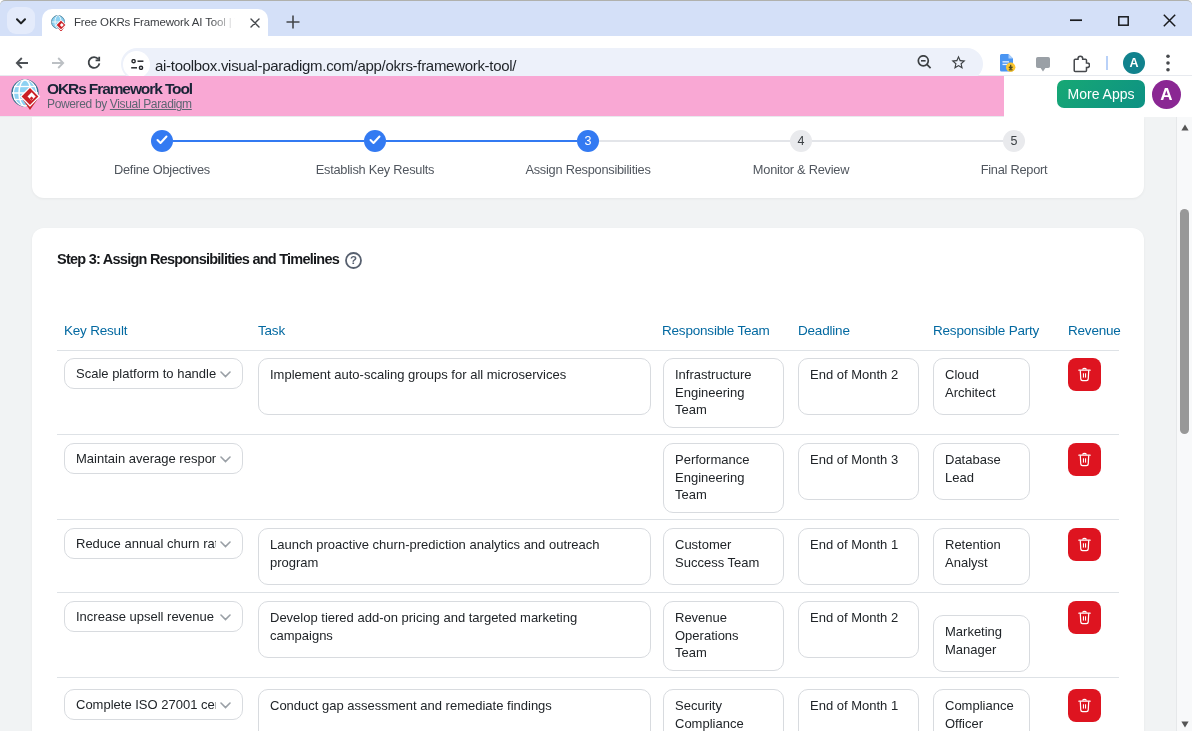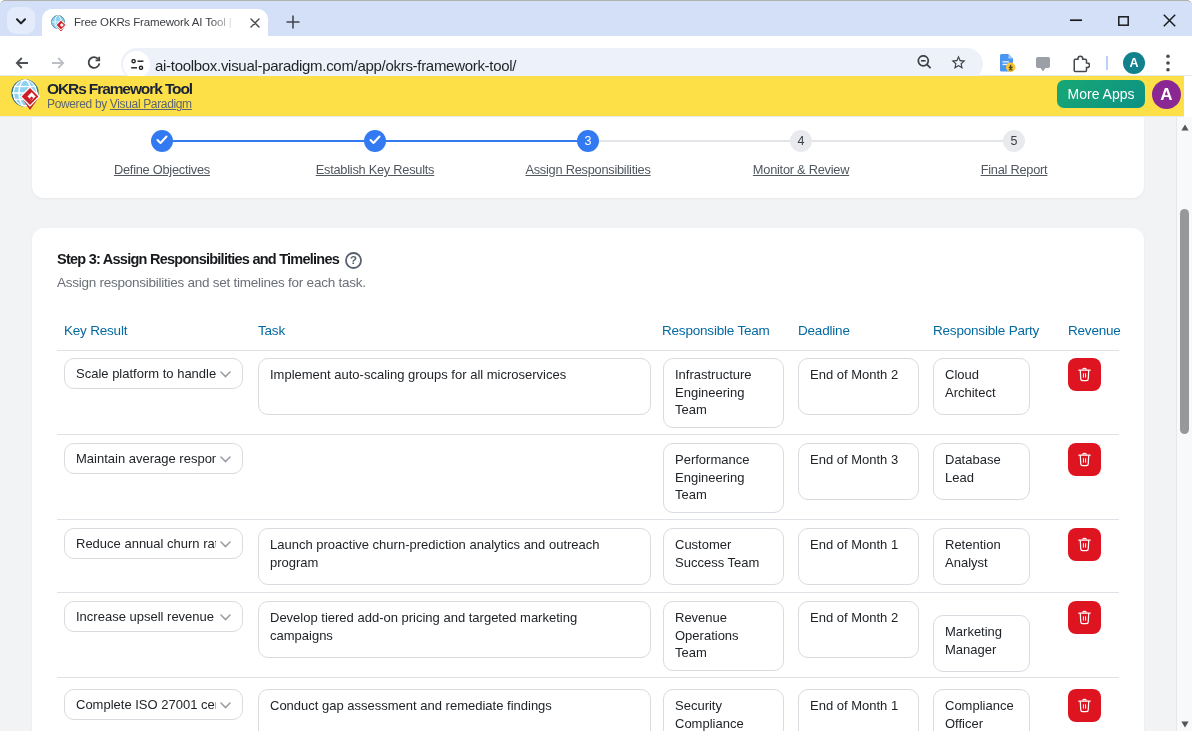--- a/index.html
+++ b/index.html
@@ -11,41 +11,41 @@
 #tab { position:absolute; left:42px; top:8px; width:226px; height:28px; background:#fff; border-radius:10px 10px 0 0; }
 #tabtitle { position:absolute; left:32px; top:7px; width:168px; height:16px; font-size:11.5px; color:#3b3e42; white-space:nowrap; overflow:hidden; letter-spacing:-0.15px; }
 #tabfade { position:absolute; left:168px; top:2px; width:34px; height:24px; background:linear-gradient(90deg, rgba(255,255,255,0), #fff 75%); }
 
 
 #toolbar { position:relative; width:1192px; height:40px; background:#fff; border-bottom:1px solid #e7eaef; }
 #omnibox { position:absolute; left:121px; top:12px; width:862px; height:32px; border-radius:16px; background:#edf1fa; }
 #urltext { position:absolute; left:34px; top:9px; font-size:15px; color:#1f2328; letter-spacing:-0.3px; }
 
 
-#appheader { position:relative; width:1184px; height:41px; background:#fde047; border-bottom:1px solid #e8eaee; }
+#appheader { position:relative; width:1004px; height:41px; background:#f9a8d4; border-bottom:1px solid #e8eaee; }
 #apptitle { position:absolute; left:47px; top:3.5px; font-size:15.5px; font-weight:bold; color:#1b2437; letter-spacing:-1.1px; }
 #appsub { position:absolute; left:47px; top:21px; font-size:12px; color:#5d6572; letter-spacing:-0.35px; }
 #moreapps { position:absolute; left:1057px; top:4px; width:88px; height:28px; border-radius:7px; background:linear-gradient(135deg,#17a874,#0d9184); color:#fff; font-size:14px; text-align:center; line-height:28px; }
 #hdravatar { position:absolute; left:1152px; top:4px; width:29px; height:29px; border-radius:50%; background:#8a2793; color:#fff; font-size:17px; font-weight:bold; text-align:center; line-height:29px; }
 
 
 #content { position:relative; width:1192px; height:614px; background:#f1f3f4; overflow:hidden; }
 .card { position:absolute; left:32px; width:1112px; background:#fff; box-shadow:0 1px 3px rgba(0,0,0,0.05); }
 #steppercard { top:0; height:81px; border-radius:0 0 12px 12px; }
 #maincard { top:111px; height:520px; border-radius:12px; }
 
 
 .scircle { position:absolute; top:12.5px; width:22px; height:22px; border-radius:50%; text-align:center; }
 .scircle.on { background:#337af2; color:#fff; }
 .scircle.off { background:#e9eaed; color:#3c4145; }
 .snum { font-size:12.5px; line-height:22px; }
 .sline { position:absolute; top:22.5px; height:2px; }
 .sline.on { background:#337af2; }
 .sline.off { background:#e3e5e9; }
-.slabel { position:absolute; top:45px; width:220px; text-align:center; font-size:12.8px; color:#51575f; letter-spacing:-0.25px;text-decoration:underline; }
+.slabel { position:absolute; top:45px; width:220px; text-align:center; font-size:12.8px; color:#51575f; letter-spacing:-0.25px; }
 
 
 #stitle { position:absolute; left:25px; top:23px; font-size:14.5px; font-weight:bold; color:#17191c; letter-spacing:-0.75px; }
 #ssub { position:absolute; left:25px; top:47px; font-size:13.5px; color:#6a7077; letter-spacing:-0.25px; }
 .thead { position:absolute; top:95px; font-size:13.5px; color:#0369a1; letter-spacing:-0.2px; }
 .hline { position:absolute; left:25px; width:1062px; height:1px; background:#dee2e6; }
 .inp { position:absolute; border:1px solid #d8dbdf; border-radius:10px; background:#fff; font-size:13px; color:#212529; padding:7px 11px; line-height:17.5px; overflow:hidden; }
 .sel { position:absolute; border:1px solid #d8dbdf; border-radius:10px; background:#fff; font-size:13px; color:#212529; height:31px; width:179px; line-height:29px; padding:0 0 0 11px; }
 .sel .st { display:block; width:140px; white-space:nowrap; overflow:hidden; }
 .sel svg { position:absolute; right:11px; top:12px; }
@@ -198,21 +198,20 @@
     <div class="slabel" style="left:446px;">Assign Responsibilities</div>
     <div class="slabel" style="left:659px;">Monitor &amp; Review</div>
     <div class="slabel" style="left:872px;">Final Report</div>
   </div>
   <div class="card" id="maincard">
     <div id="stitle">Step 3: Assign Responsibilities and Timelines</div>
     <svg class="abs" style="left:313px; top:24px;" width="17" height="17" viewBox="0 0 17 17">
         <circle cx="8.5" cy="8.5" r="7.5" fill="none" stroke="#57606f" stroke-width="1.8"></circle>
         <text x="8.5" y="12.4" text-anchor="middle" font-size="11.5" font-weight="bold" fill="#57606f" font-family="Liberation Sans">?</text>
       </svg>
-    <div id="ssub">Assign responsibilities and set timelines for each task.</div>
     <div class="thead" style="left:32px;">Key Result</div>
     <div class="thead" style="left:226px;">Task</div>
     <div class="thead" style="left:630px;">Responsible Team</div>
     <div class="thead" style="left:766px;">Deadline</div>
     <div class="thead" style="left:901px;">Responsible Party</div>
     <div class="thead" style="left:1036px;">Revenue</div>
     <div class="hline" style="top:122px;"></div>
     <div class="hline" style="top:206px;"></div>
     <div class="hline" style="top:291px;"></div>
     <div class="hline" style="top:364px;"></div>

